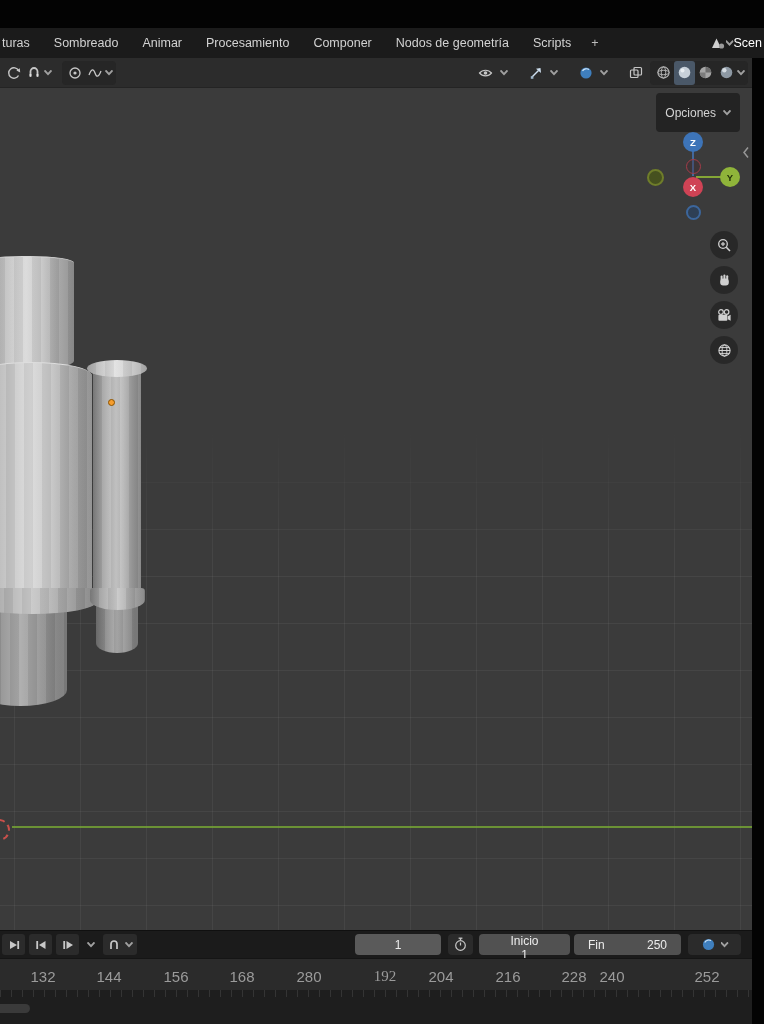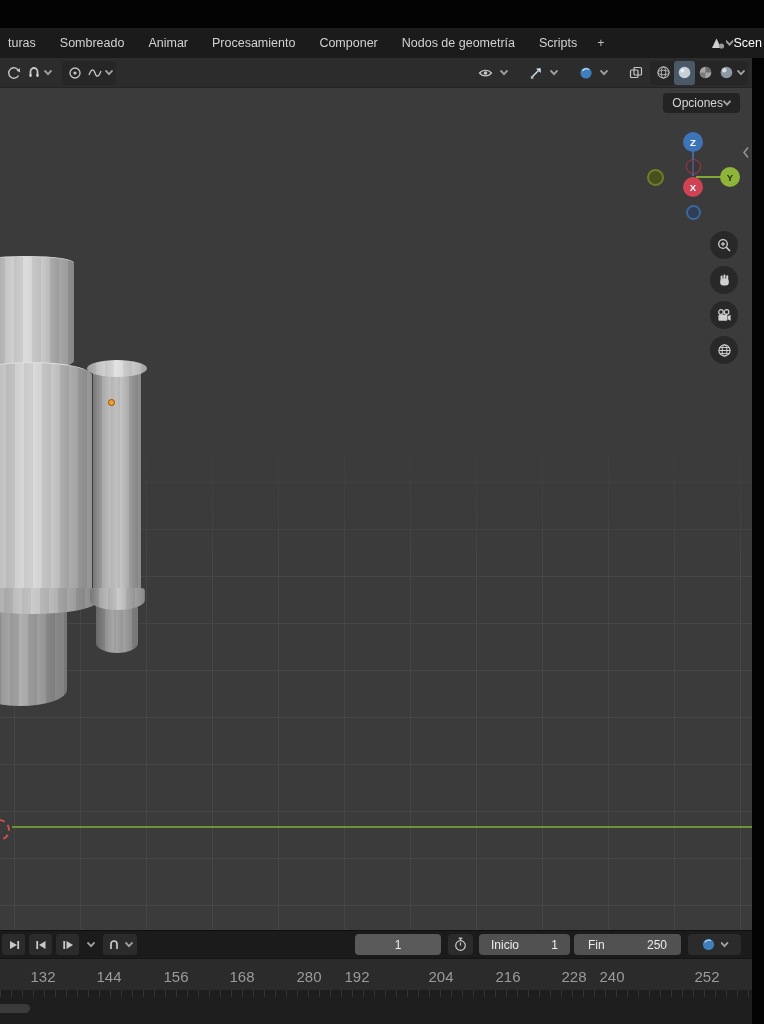--- a/index.html
+++ b/index.html
@@ -4,21 +4,21 @@
 <style>
   html,body{margin:0;padding:0;}
   body{width:764px;height:1024px;position:relative;background:#000;overflow:hidden;
        font-family:"Liberation Sans","DejaVu Sans",sans-serif;color:#d8d8d8;}
   .abs{position:absolute;}
   
   #topbar{left:0;top:0;width:764px;height:28px;background:#030303;}
   #menubar{left:0;top:28px;width:764px;height:30px;background:#1b1b1b;display:flex;align-items:center;
            font-size:12.5px;color:#d2d2d2;overflow:hidden;border-bottom:1px solid #111;}
   .mtab{padding:0 12px;white-space:nowrap;cursor:default;}
-  .mtab:first-child{padding-left:8px;}
+  .mtab:first-child{padding-left:2px;}
   .mtab-plus{padding:0 8px;color:#bdbdbd;}
   #scene-sel{margin-left:auto;display:flex;align-items:center;padding-right:2px;color:#fff;}
   
   #vp-header{left:0;top:58px;width:752px;height:30px;background:#2c2c2c;display:flex;align-items:center;
              padding:0 4px;box-sizing:border-box;border-bottom:1px solid #242424;}
   .icon-btn{height:24px;display:flex;align-items:center;justify-content:center;padding:0 2px;}
   .chev{width:8px;height:6px;background:#a0a0a0;display:inline-block;
         clip-path:polygon(12% 0,50% 55%,88% 0,100% 28%,50% 100%,0 28%);}
   .pill{background:#262626;border-radius:4px;display:flex;align-items:center;height:24px;padding:0 3px;}
   .hgap{width:10px;}
@@ -50,32 +50,32 @@
   #t-flange{left:90px;top:500px;width:55px;height:22px;border-radius:4px 4px 50% 50% / 3px 3px 10px 10px;}
   #t-cap{left:87px;top:272px;width:60px;height:17px;border-radius:50%;background:linear-gradient(90deg,#a8a8a8,#e2e2e2 45%,#d8d8d8 60%,#ababab);}
   #origin-dot{left:108px;top:311px;width:7px;height:7px;border-radius:50%;background:#f59d2e;border:1px solid #8a5200;box-sizing:border-box;}
   
   #gizmo{left:633px;top:38px;width:117px;height:100px;}
   .gz{position:absolute;border-radius:50%;display:flex;align-items:center;justify-content:center;
       font-size:9.5px;font-weight:bold;color:#fff;box-sizing:border-box;}
   
   .navbtn{position:absolute;left:710px;width:28px;height:28px;border-radius:50%;background:rgba(25,25,25,.55);
           display:flex;align-items:center;justify-content:center;}
-  #opciones{right:12px;top:5px;height:20px;background:#232323;border-radius:4px;display:flex;align-items:center;
-            gap:0;padding:0 9px;font-size:12px;color:#d4d4d4;}
+  #opciones{right:12px;top:5px;height:39px;background:#232323;border-radius:4px;display:flex;align-items:center;
+            gap:7px;padding:0 9px;font-size:12px;color:#d4d4d4;}
   #npanel-chev{right:2px;top:58px;}
   
   #tl-header{left:0;top:930px;width:752px;height:28px;background:#1b1b1b;border-top:1px solid #101010;}
   .tl-row{position:absolute;left:2px;top:3px;display:flex;align-items:center;gap:4px;}
   .tl-btn{height:21px;min-width:23px;background:#2b2b2b;border-radius:3px;display:flex;align-items:center;justify-content:center;}
   .tl-field{position:absolute;top:3px;height:21px;background:#515151;border-radius:4px;display:flex;align-items:center;
             font-size:12px;color:#ececec;box-sizing:border-box;}
   #frame-field{left:355px;width:86px;background:#5a5a5a;justify-content:center;}
   #stopwatch-btn{left:448px;width:25px;background:#2b2b2b;justify-content:center;}
-  #start-field{left:479px;width:91px;justify-content:space-between;padding:0 12px;}
+  #start-field{left:479px;width:91px;justify-content:space-between;padding:0 12px;flex-direction:column;}
   #end-field{left:574px;width:107px;justify-content:space-between;padding:4px 14px;}
   #world-btn{left:688px;width:53px;background:#2b2b2b;justify-content:center;gap:5px;}
   #tl-ruler{left:0;top:958px;width:752px;height:32px;background:#2b2b2b;border-top:1px solid #151515;}
   .tick{position:absolute;top:9px;width:44px;text-align:center;font-size:15px;color:#9b9b9b;}
   #tl-bottom{left:0;top:990px;width:752px;height:34px;background:#1e1e1e;}
   #tl-ticks{left:0;top:0;width:752px;height:7px;
      background:repeating-linear-gradient(90deg,#343434 0 1px,transparent 1px 11px);}
   #hscroll-thumb{left:0;top:14px;width:30px;height:9px;background:#3a3a3a;border-radius:0 5px 5px 0;}
   #right-strip{left:752px;top:58px;width:12px;height:966px;background:#030303;}
   svg{display:block;}
@@ -335,21 +335,21 @@
     <span class="chev"></span>
   </div>
 </div>
 
 <div id="tl-ruler" class="abs">
   <span class="tick" style="left:21px;">132</span>
   <span class="tick" style="left:87px;">144</span>
   <span class="tick" style="left:154px;">156</span>
   <span class="tick" style="left:220px;">168</span>
   <span class="tick" style="left:287px;">280</span>
-  <span class="tick" style="left:335px;">192</span>
+  <span class="tick" style="left:363px;font-family:Liberation Serif, serif;">192</span>
   <span class="tick" style="left:419px;">204</span>
   <span class="tick" style="left:486px;">216</span>
   <span class="tick" style="left:552px;">228</span>
   <span class="tick" style="left:590px;">240</span>
   <span class="tick" style="left:685px;">252</span>
 </div>
 
 <div id="tl-bottom" class="abs">
   <div id="tl-ticks" class="abs"></div>
   <div id="hscroll-thumb" class="abs"></div>

